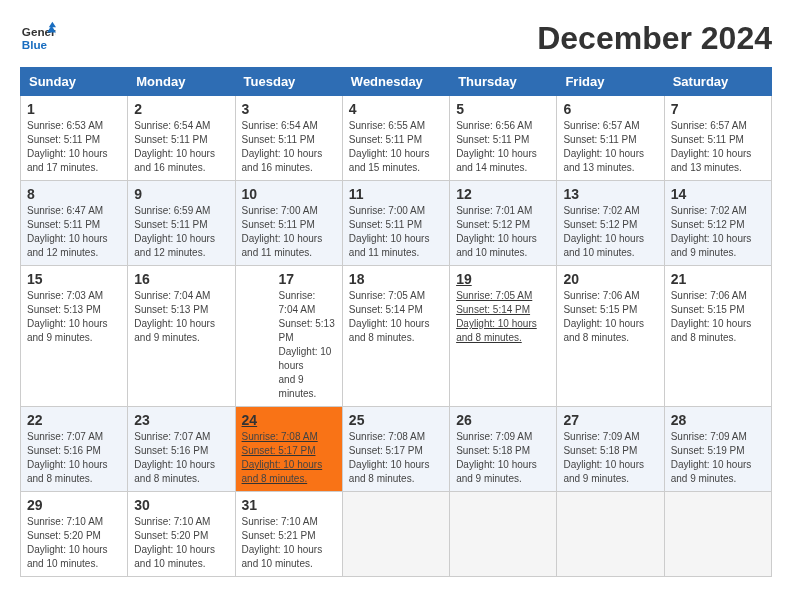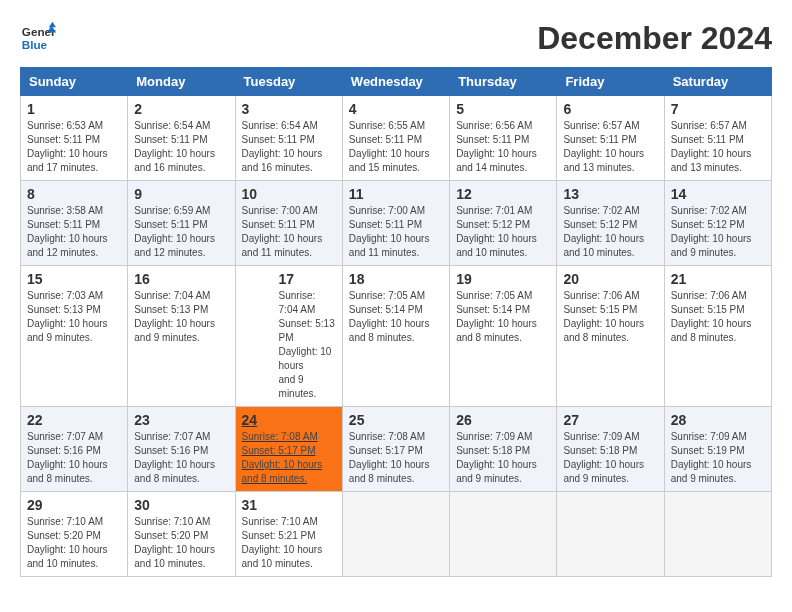--- a/index.html
+++ b/index.html
@@ -157,21 +157,21 @@
           <span class="day-number">7</span>
           <div class="day-info" style="white-space: pre-line;">Sunrise: 6:57 AM
 Sunset: 5:11 PM
 Daylight: 10 hours
 and 13 minutes.</div>
         </td>
       </tr>
       <tr>
         <td style="background-color: rgb(240, 244, 250);">
           <span class="day-number">8</span>
-          <div class="day-info" style="white-space: pre-line;">Sunrise: 3:58 AM
+          <div class="day-info" style="white-space: pre-line;">Sunrise: 6:47 AM
 Sunset: 5:11 PM
 Daylight: 10 hours
 and 12 minutes.</div>
         </td>
         <td style="background-color: rgb(240, 244, 250);">
           <span class="day-number">9</span>
           <div class="day-info" style="white-space: pre-line;">Sunrise: 6:59 AM
 Sunset: 5:11 PM
 Daylight: 10 hours
 and 12 minutes.</div>
@@ -234,21 +234,21 @@
 Daylight: 10 hours
 and 9 minutes.</div>
         </td>
         <td style="background-color: rgb(255, 255, 255);">
           <span class="day-number">18</span>
           <div class="day-info" style="white-space: pre-line;">Sunrise: 7:05 AM
 Sunset: 5:14 PM
 Daylight: 10 hours
 and 8 minutes.</div>
         </td>
-        <td style="background-color: rgb(255, 255, 255);">
+        <td style="background-color: rgb(255, 255, 255); text-decoration: underline;">
           <span class="day-number">19</span>
           <div class="day-info" style="white-space: pre-line;">Sunrise: 7:05 AM
 Sunset: 5:14 PM
 Daylight: 10 hours
 and 8 minutes.</div>
         </td>
         <td style="background-color: rgb(255, 255, 255);">
           <span class="day-number">20</span>
           <div class="day-info" style="white-space: pre-line;">Sunrise: 7:06 AM
 Sunset: 5:15 PM

